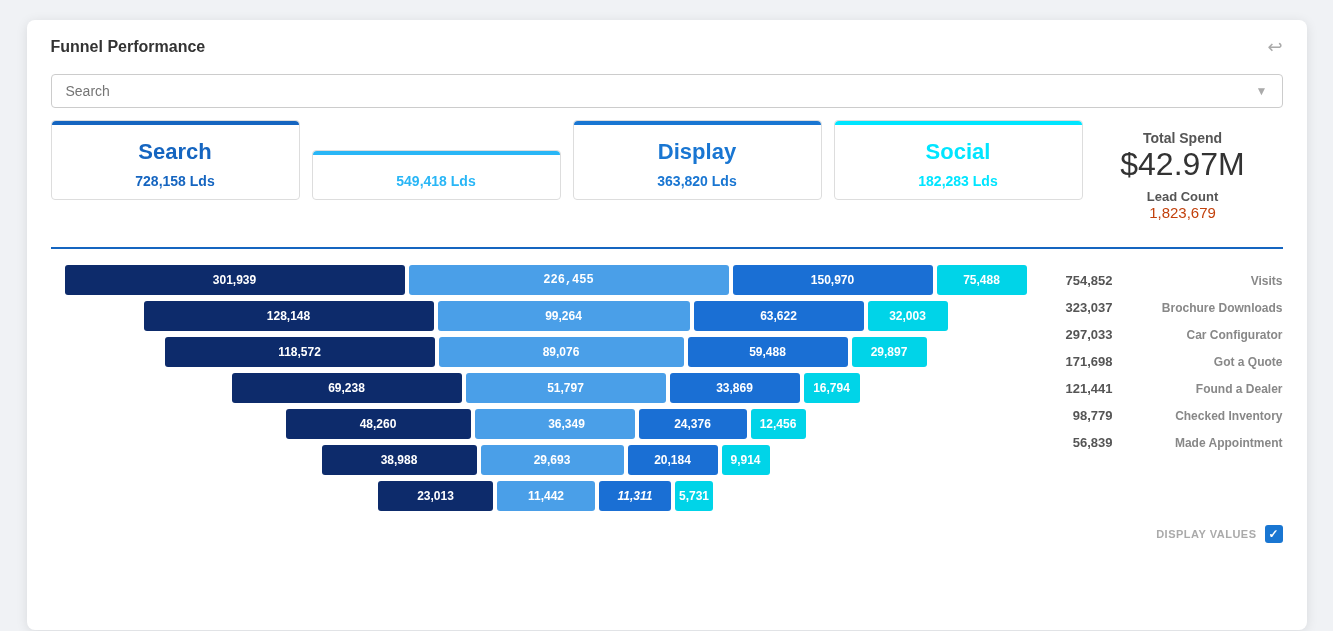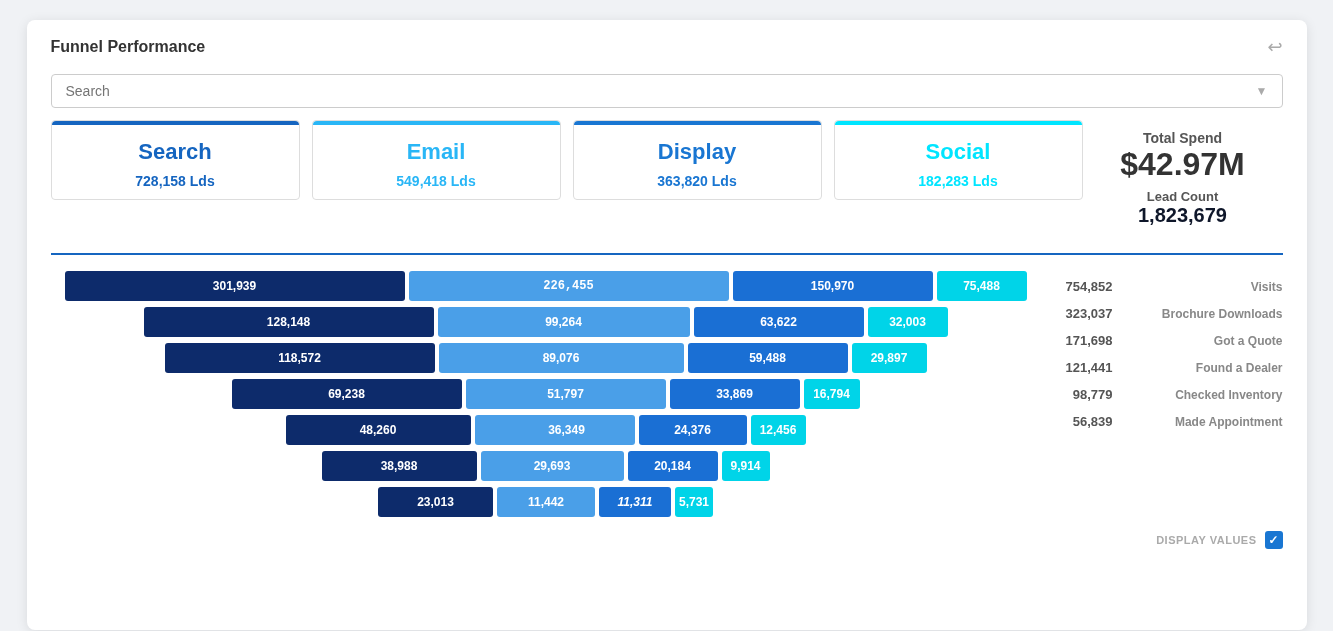--- a/index.html
+++ b/index.html
@@ -112,33 +112,33 @@
       padding: 10px 20px;
       min-width: 200px;
     }
     .total-spend-label {
       font-size: 14px;
       color: #555;
       font-weight: 600;
     }
     .total-spend-value {
       font-size: 32px;
-      font-weight: 700;
+      font-weight: 400;
       color: #333;
     }
     .lead-count-label {
       font-size: 13px;
       color: #555;
       font-weight: 600;
       margin-top: 6px;
     }
     .lead-count-value {
-      font-size: 20px;
-      color: #0f172a;
-      font-weight: 700;
+      font-size: 15px;
+      color: #c2410c;
+      font-weight: 400;
     }
     .divider {
       border: none;
       border-top: 2px solid #1565c0;
       margin: 16px 24px 0;
     }
     .funnel-section {
       display: flex;
       padding: 16px 24px 10px;
       gap: 2px;
@@ -243,21 +243,20 @@
 
   <div style="display:flex; align-items:flex-start; padding: 0 24px;">
     <div class="channel-tabs" style="flex:1; padding:0;">
       <div class="channel-tab tab-search">
         <div class="tab-indicator"></div>
         <div class="tab-name">Search</div>
         <div class="tab-leads">728,158 Lds</div>
       </div>
       <div class="channel-tab tab-email">
         <div class="tab-indicator"></div>
-        <div class="tab-name">Email</div>
         <div class="tab-leads">549,418 Lds</div>
       </div>
       <div class="channel-tab tab-display">
         <div class="tab-indicator"></div>
         <div class="tab-name">Display</div>
         <div class="tab-leads">363,820 Lds</div>
       </div>
       <div class="channel-tab tab-social">
         <div class="tab-indicator"></div>
         <div class="tab-name">Social</div>
@@ -322,20 +321,24 @@
     <div class="legend-section" id="legend-container">
     <div class="legend-row">
           <span class="legend-value">754,852</span>
           <span class="legend-label">Visits</span>
         </div>
         <div class="legend-row">
           <span class="legend-value">323,037</span>
           <span class="legend-label">Brochure Downloads</span>
         </div>
         <div class="legend-row">
+          <span class="legend-value">297,033</span>
+          <span class="legend-label">Car Configurator</span>
+        </div>
+        <div class="legend-row">
           <span class="legend-value">171,698</span>
           <span class="legend-label">Got a Quote</span>
         </div>
         <div class="legend-row">
           <span class="legend-value">121,441</span>
           <span class="legend-label">Found a Dealer</span>
         </div>
         <div class="legend-row">
           <span class="legend-value">98,779</span>
           <span class="legend-label">Checked Inventory</span>

